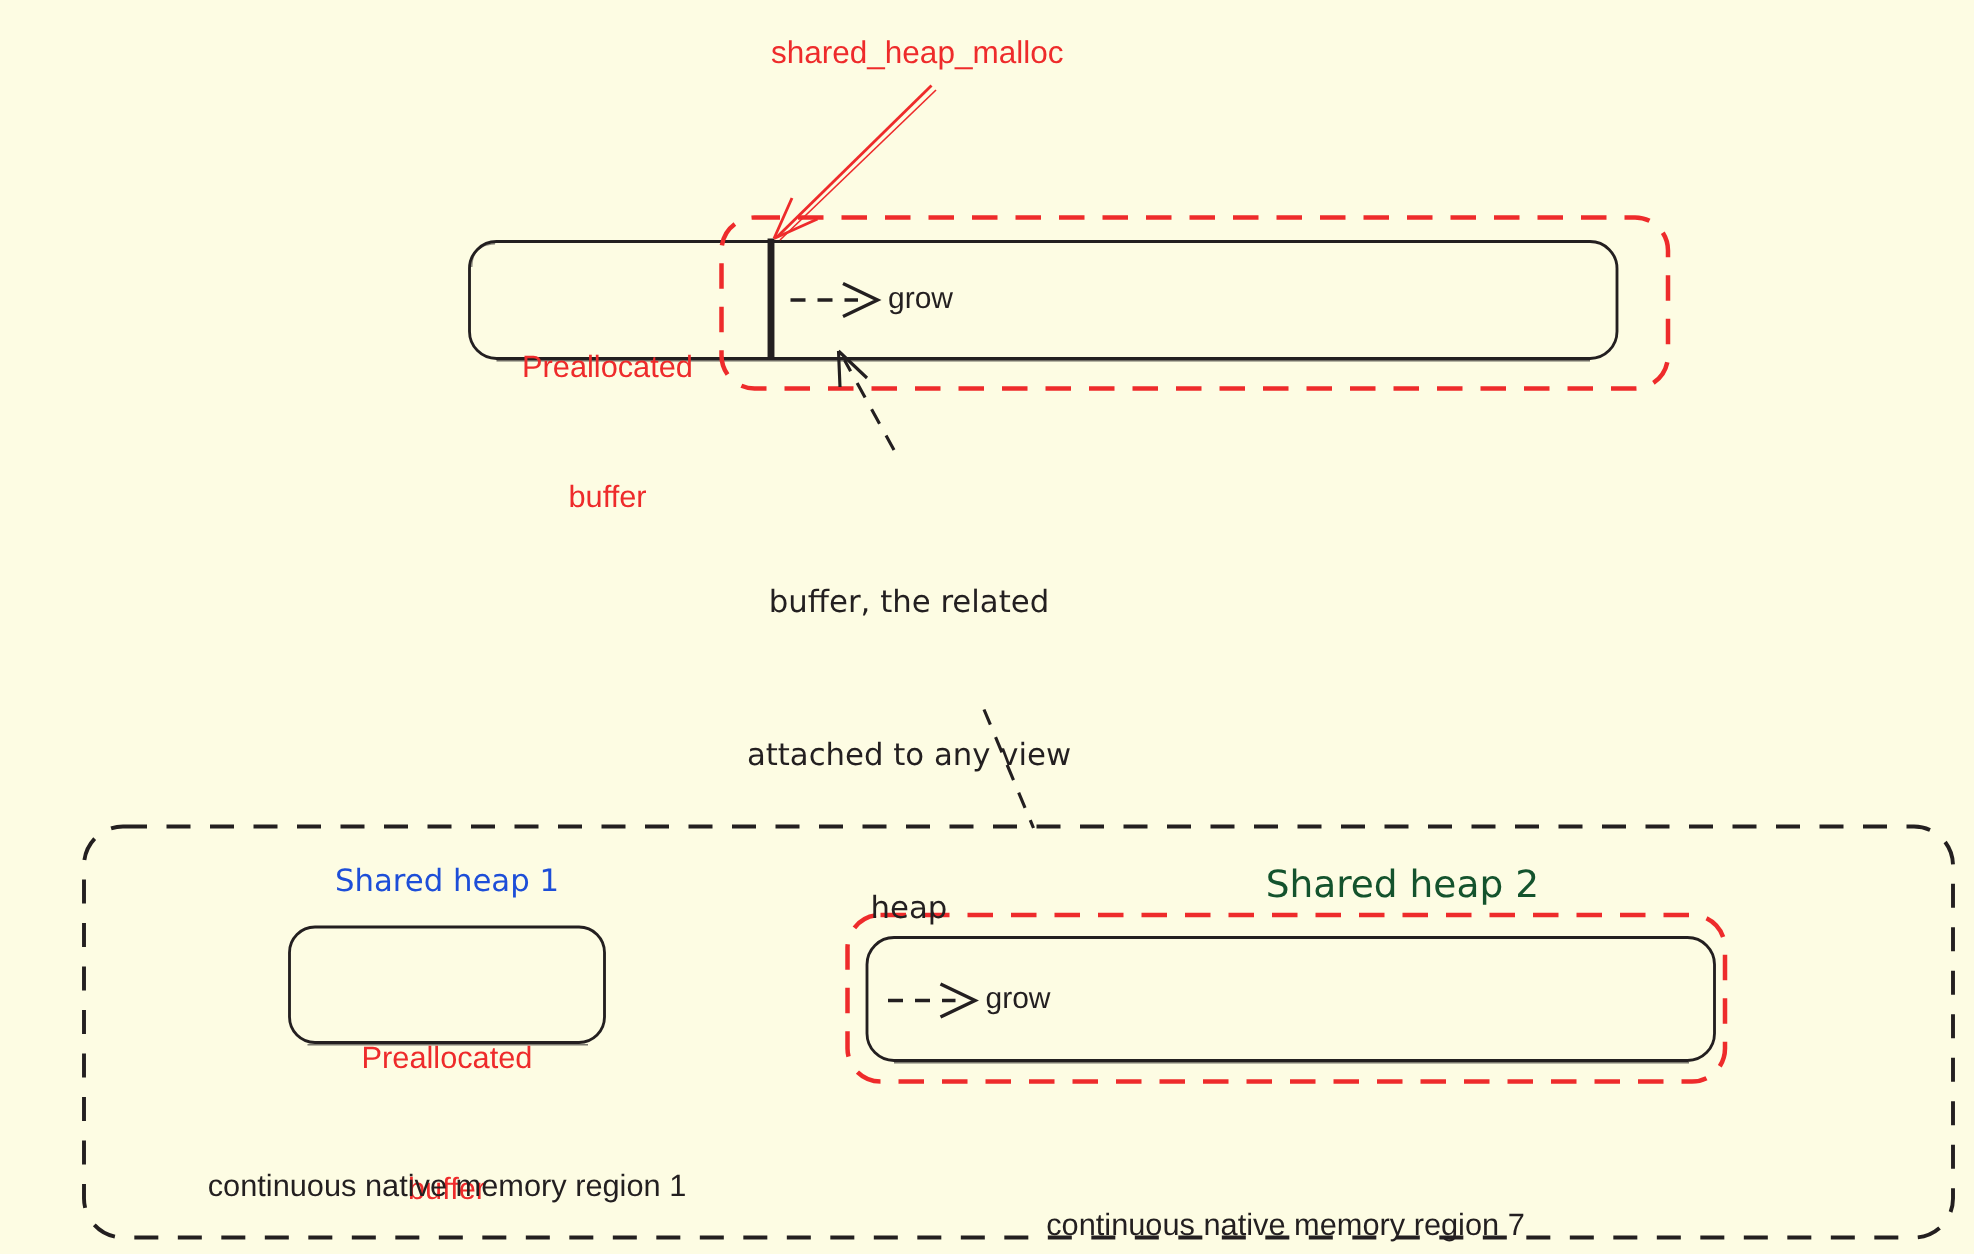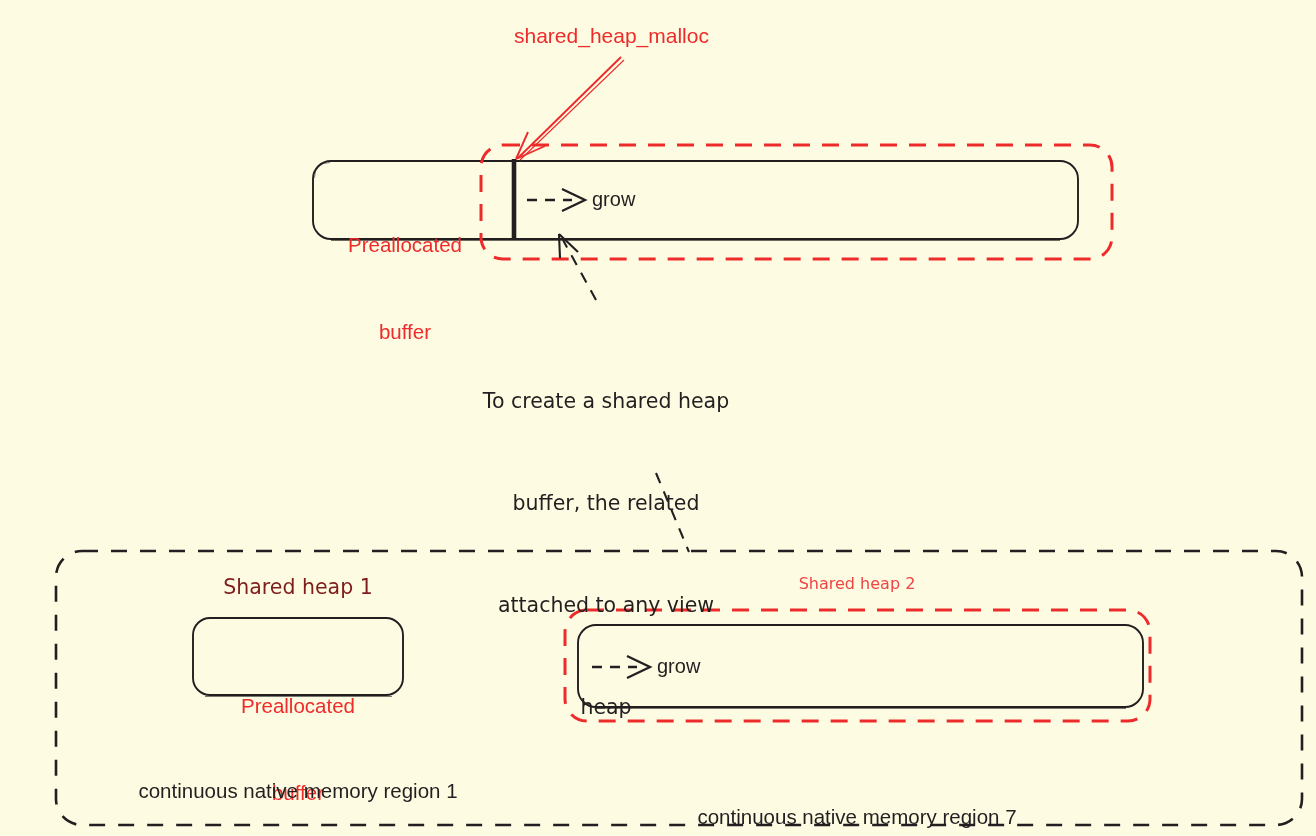--- a/index.html
+++ b/index.html
@@ -85,29 +85,29 @@
     color: #231f20;
   }
   .mid-note div { white-space: pre; }
 
   .sh1-title {
     left: 130px;
     top: 573px;
     width: 336px;
     text-align: center;
     font-size: 20.5px;
-    color: #7f1d1d;
+    color: #1d4ed8;
   }
   .sh2-title {
     left: 688px;
     top: 573px;
     width: 338px;
-    text-align: center;
-    font-size: 16px;
-    color: #ef4444;
+    text-align: right;
+    font-size: 25px;
+    color: #14532d;
   }
 
   .prealloc-bot {
     left: 193px;
     top: 633px;
     width: 210px;
     text-align: center;
     font-size: 20.5px;
     color: #ee2b2b;
     font-family: "Liberation Sans", sans-serif;
@@ -214,21 +214,20 @@
 
 
   <div class="txt prealloc-top">
     <div>Preallocated</div>
     <div>buffer</div>
   </div>
 
   <div class="txt grow-top">grow</div>
 
   <div class="txt mid-note">
-    <div>To create a shared heap</div>
     <div>buffer, the related</div>
     <div>attached to any view</div>
     <div>heap</div>
   </div>
 
   <div class="txt sh1-title">Shared heap 1</div>
   <div class="txt sh2-title">Shared heap 2</div>
 
   <div class="txt prealloc-bot">
     <div>Preallocated</div>

